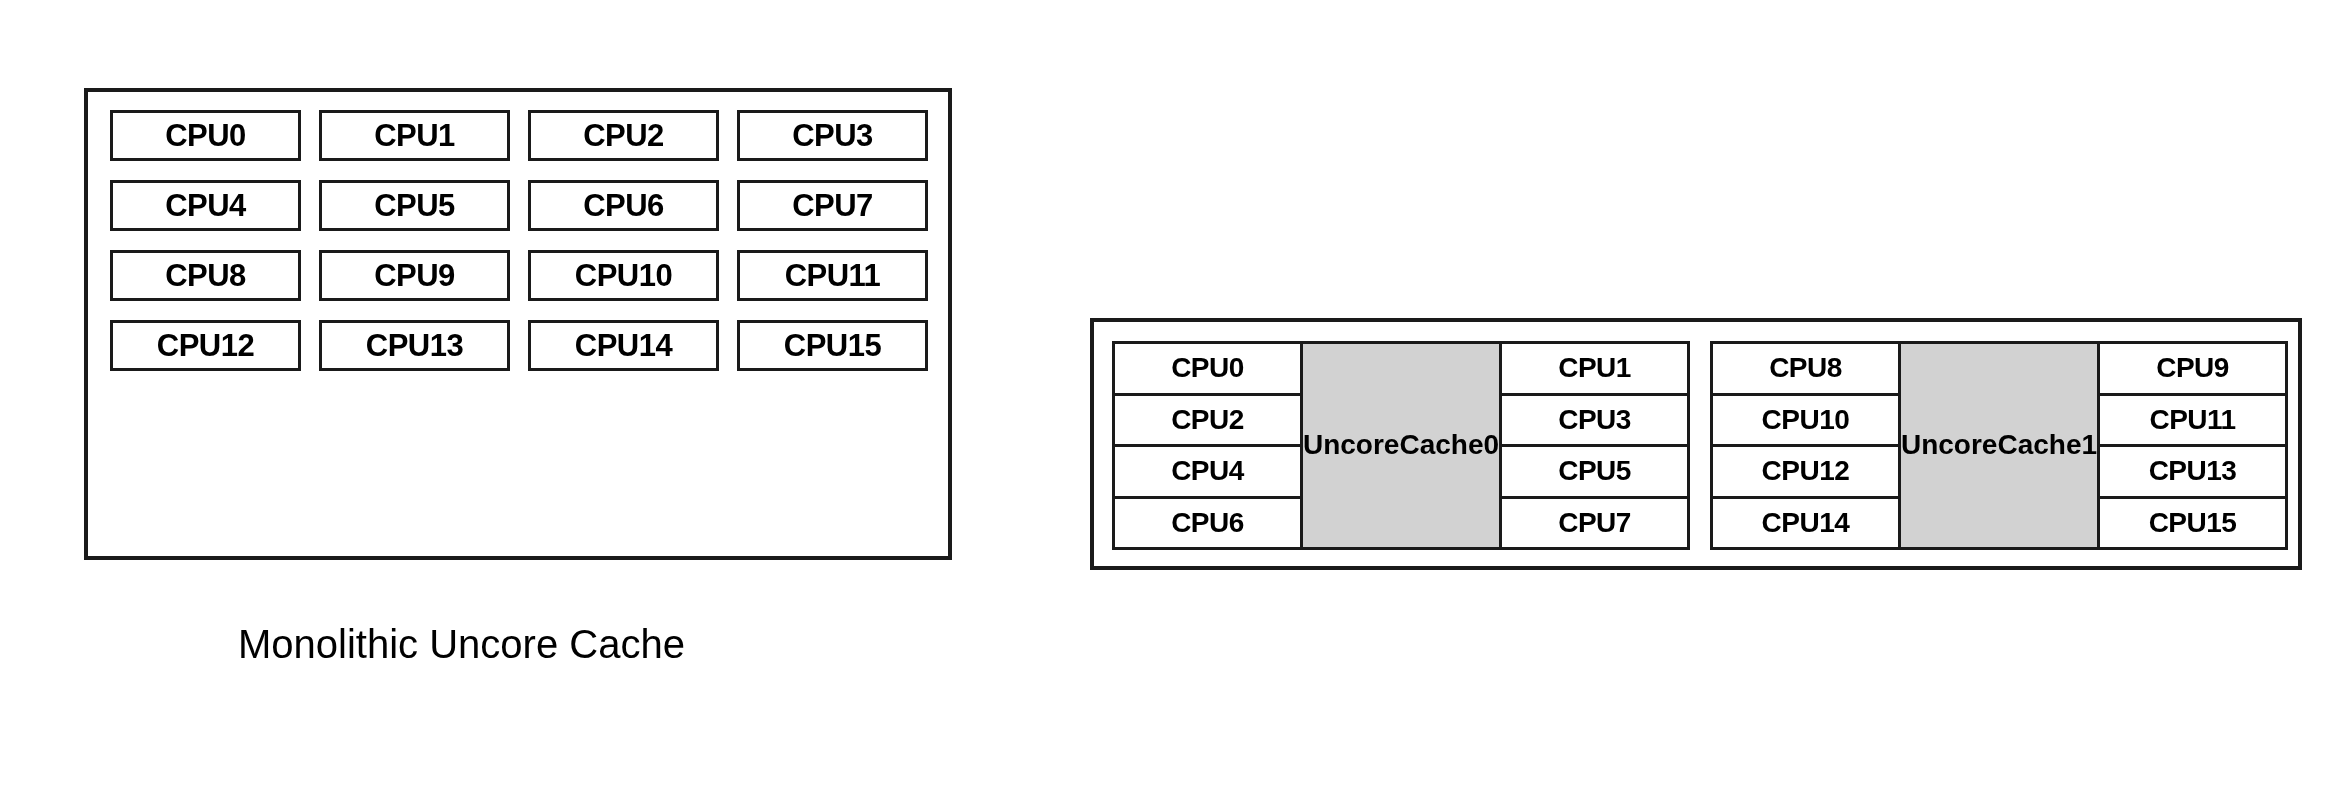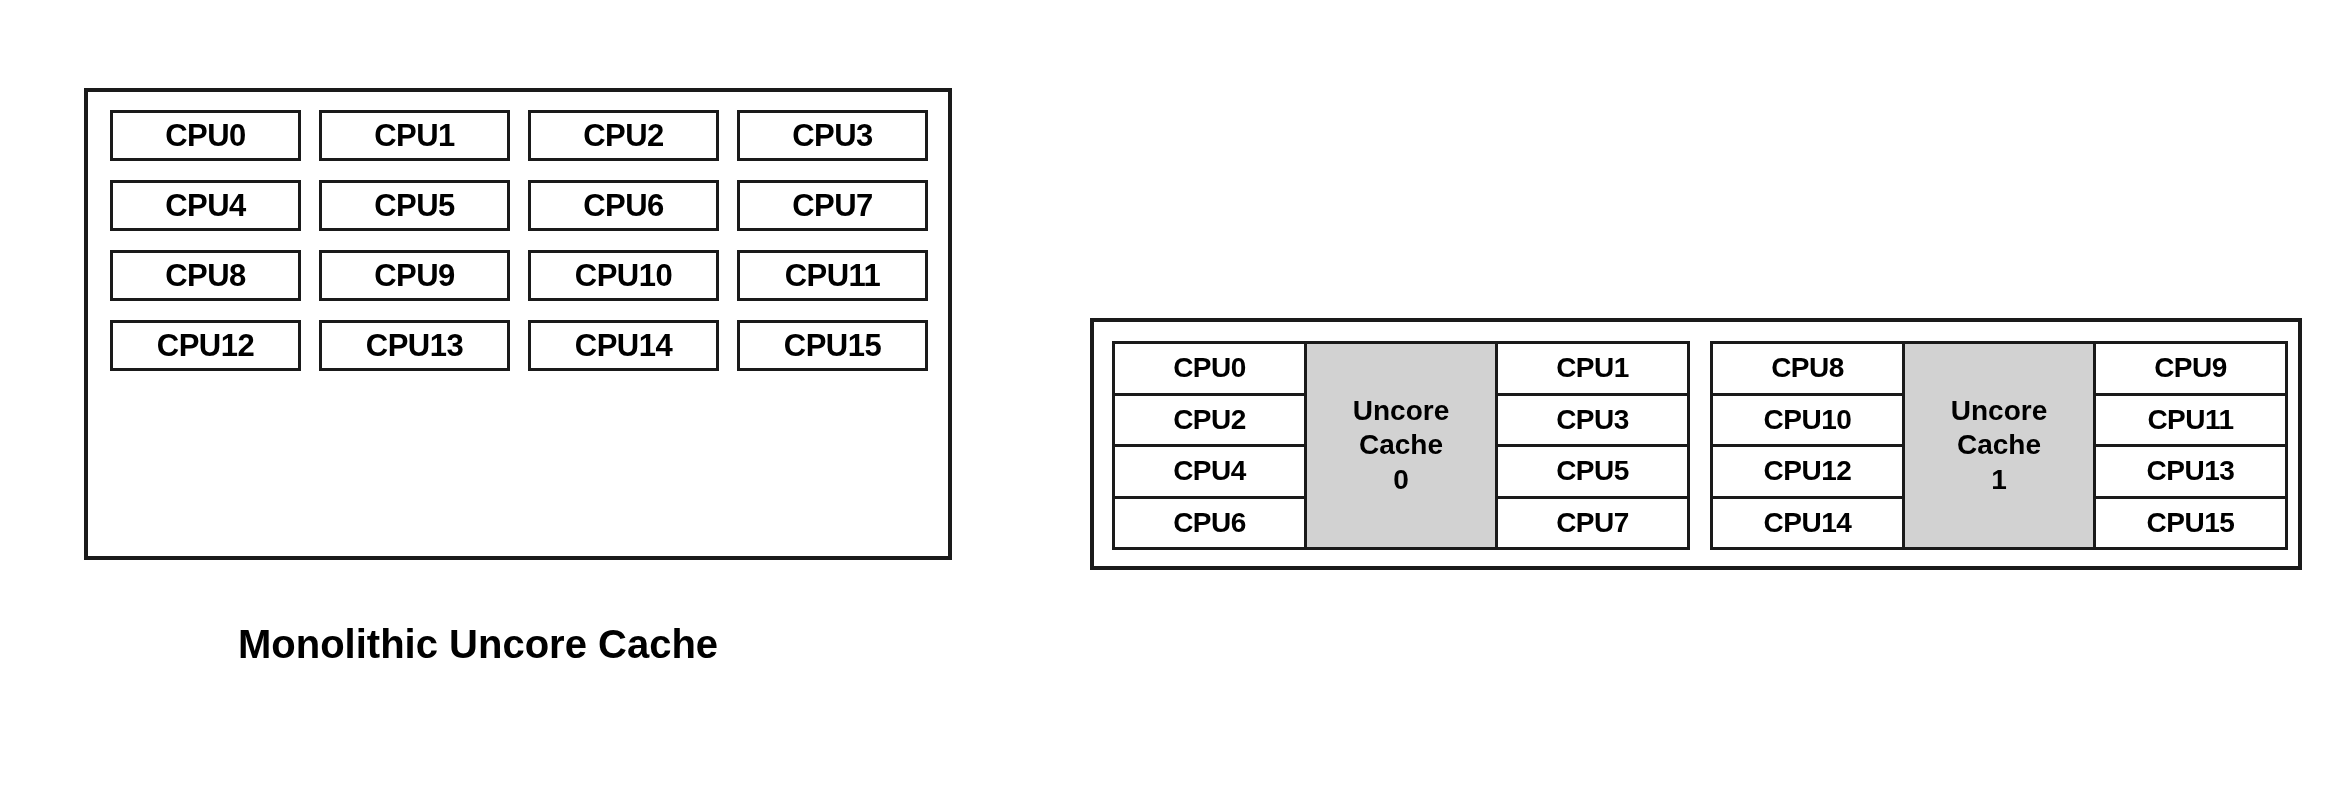--- a/index.html
+++ b/index.html
@@ -117,33 +117,32 @@
     font-size: 28px;
   }
   .split-col .cpu-box:first-child { margin-top: 0; }
 
   .split-cache-col {
     flex: 0 0 188px;
     display: flex;
   }
   .split-cache-col .cache-box {
     flex: 1 1 auto;
-    flex-direction: column;
     line-height: 1.22;
     font-size: 28px;
     margin-left: -3px;
     margin-right: -3px;
   }
   .cache-line { display: block; }
 
   
   .caption {
     position: absolute;
     color: #000000;
-    font-weight: bold;
+    font-weight: normal;
     font-size: 40px;
     white-space: nowrap;
     letter-spacing: 0px;
   }
   #caption-left  { left: 218px;  top: 622px; }
   #caption-right { left: 1478px; top: 622px; }
 </style>
 </head>
 <body>
 

